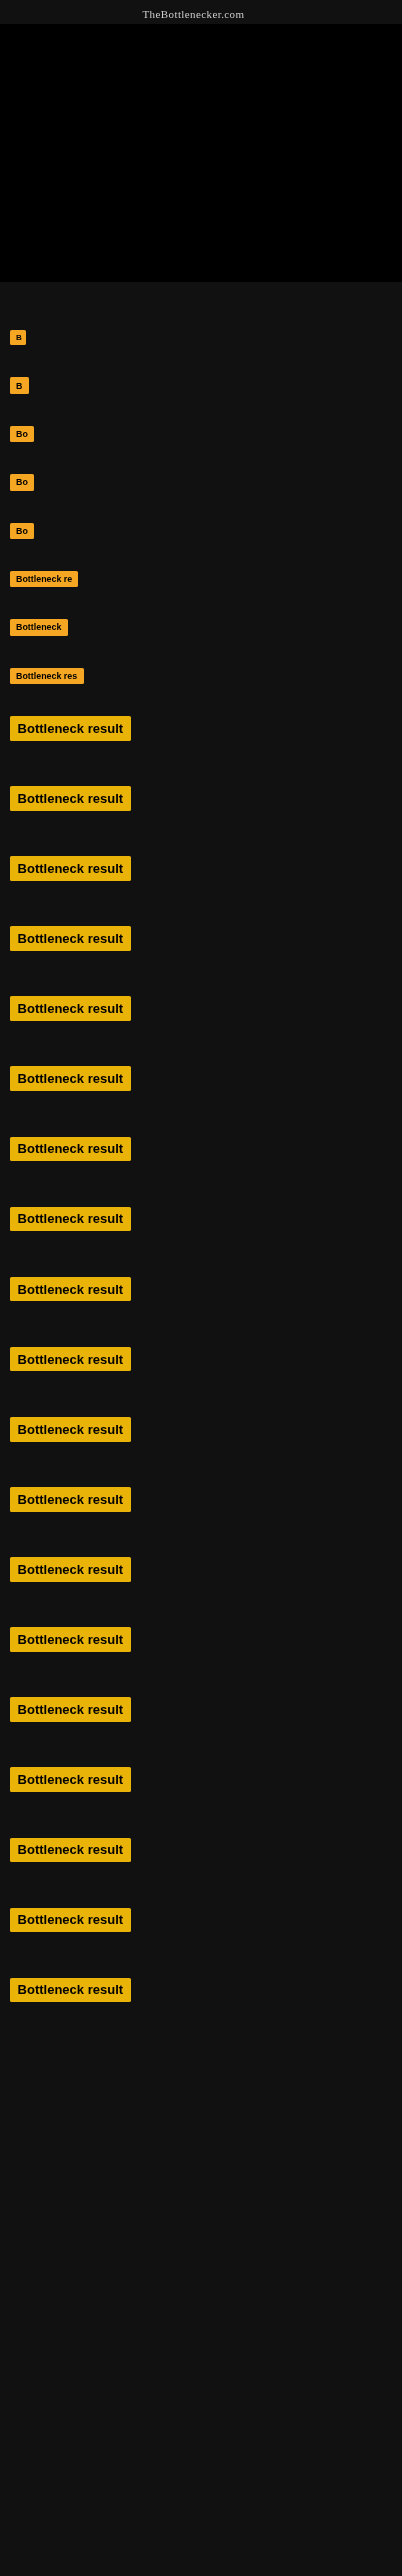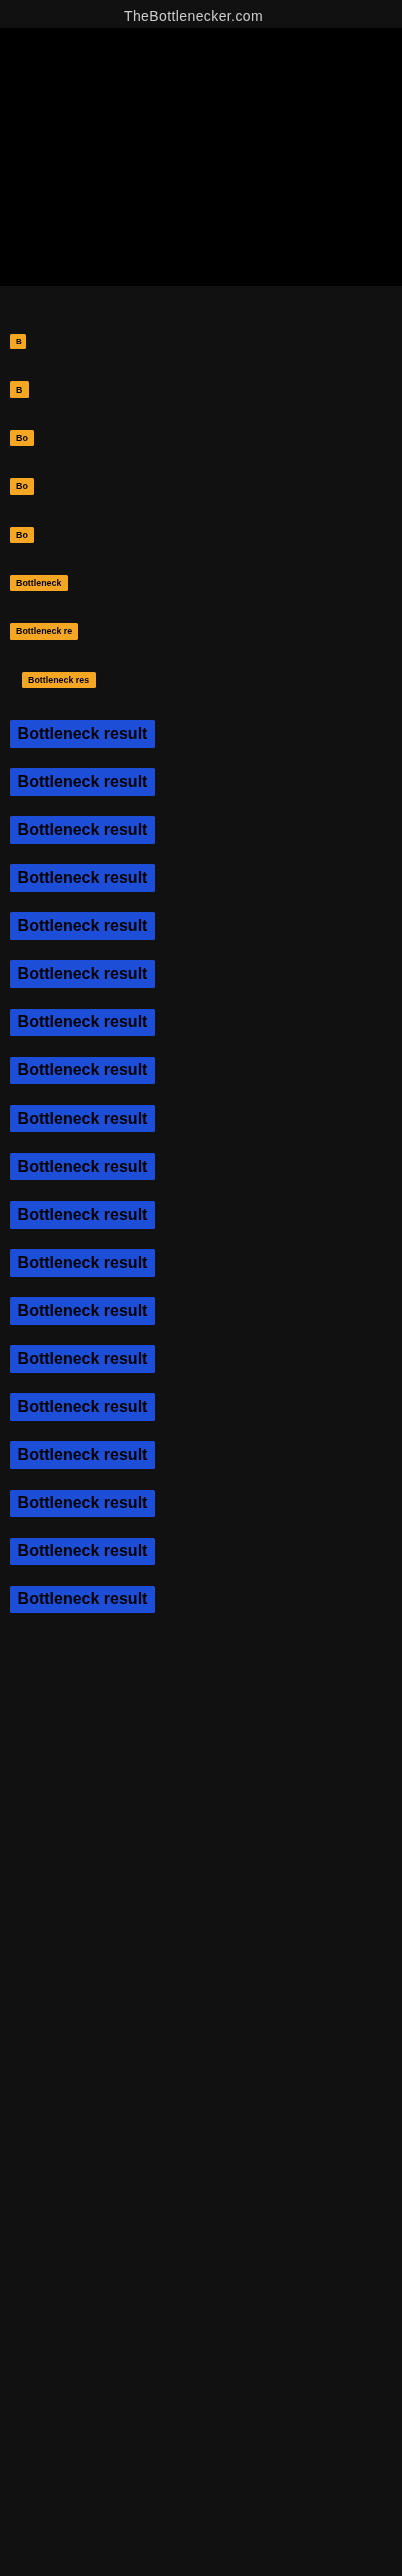--- a/index.html
+++ b/index.html
@@ -6,24 +6,25 @@
     body {
       background-color: #111;
       width: 403px;
       min-height: 2576px;
       font-family: Arial, sans-serif;
       position: relative;
     }
 
     .site-title {
       color: #ccc;
-      font-size: 14px;
+      font-size: 11px;
       text-align: center;
       padding: 8px 16px 4px 0;
       letter-spacing: 0.4px;
+      font-family: Liberation Serif, serif;
     }
 
     .chart-area {
       background-color: #000;
       width: 100%;
       height: 258px;
     }
 
     .results-container {
       padding: 0 0 16px 0;
@@ -48,30 +49,30 @@
     }
 
     .top-label.partial-1 { font-size: 8px; max-width: 16px; overflow: hidden; }
     .top-label.partial-2 { max-width: 20px; overflow: hidden; }
     .top-label.partial-3 { max-width: 24px; overflow: hidden; }
     .top-label.partial-4 { max-width: 32px; overflow: hidden; }
     .top-label.partial-5 { max-width: 44px; overflow: hidden; }
     .top-label.partial-6 { max-width: 56px; overflow: hidden; }
     .top-label.partial-7 { max-width: 68px; overflow: hidden; }
     .top-label.partial-8 { max-width: 81px; overflow: hidden; }
-    .top-label.partial-9 { max-width: 93px; overflow: hidden; margin-left: 12px; }
+    .top-label.partial-9 { max-width: 93px; overflow: hidden; }
 
     .full-label {
-      background-color: #1d4ed8;
+      background-color: #eab308;
       color: #000;
-      font-size: 16px;
+      font-size: 13px;
       font-weight: bold;
       padding: 4.8px 8px;
       display: inline-block;
-      margin-bottom: 6px;
+      margin-bottom: 31px;
       border-radius: 1.6px;
     }
 
     .row {
       margin-bottom: 14.5px;
       padding-left: 1.6px;
     }
   </style>
 </head>
 <body>
@@ -96,24 +97,24 @@
     <div class="row">
       <span class="top-label partial-3">Bo</span>
     </div>
     <div class="row">
       <span class="top-label partial-4">Bo</span>
     </div>
     <div class="row">
       <span class="top-label partial-5">Bo</span>
     </div>
     <div class="row">
-      <span class="top-label partial-8">Bottleneck</span>
+      <span class="top-label partial-7">Bottleneck re</span>
     </div>
     <div class="row">
-      <span class="top-label partial-7">Bottleneck re</span>
+      <span class="top-label partial-8">Bottleneck</span>
     </div>
     <div class="row">
       <span class="top-label partial-9">Bottleneck res</span>
     </div>
   </div>
 
   <div class="top-section" id="full-labels-container">
 
   <div class="row"><span class="full-label">Bottleneck result</span></div>
       <div class="row"><span class="full-label">Bottleneck result</span></div>

